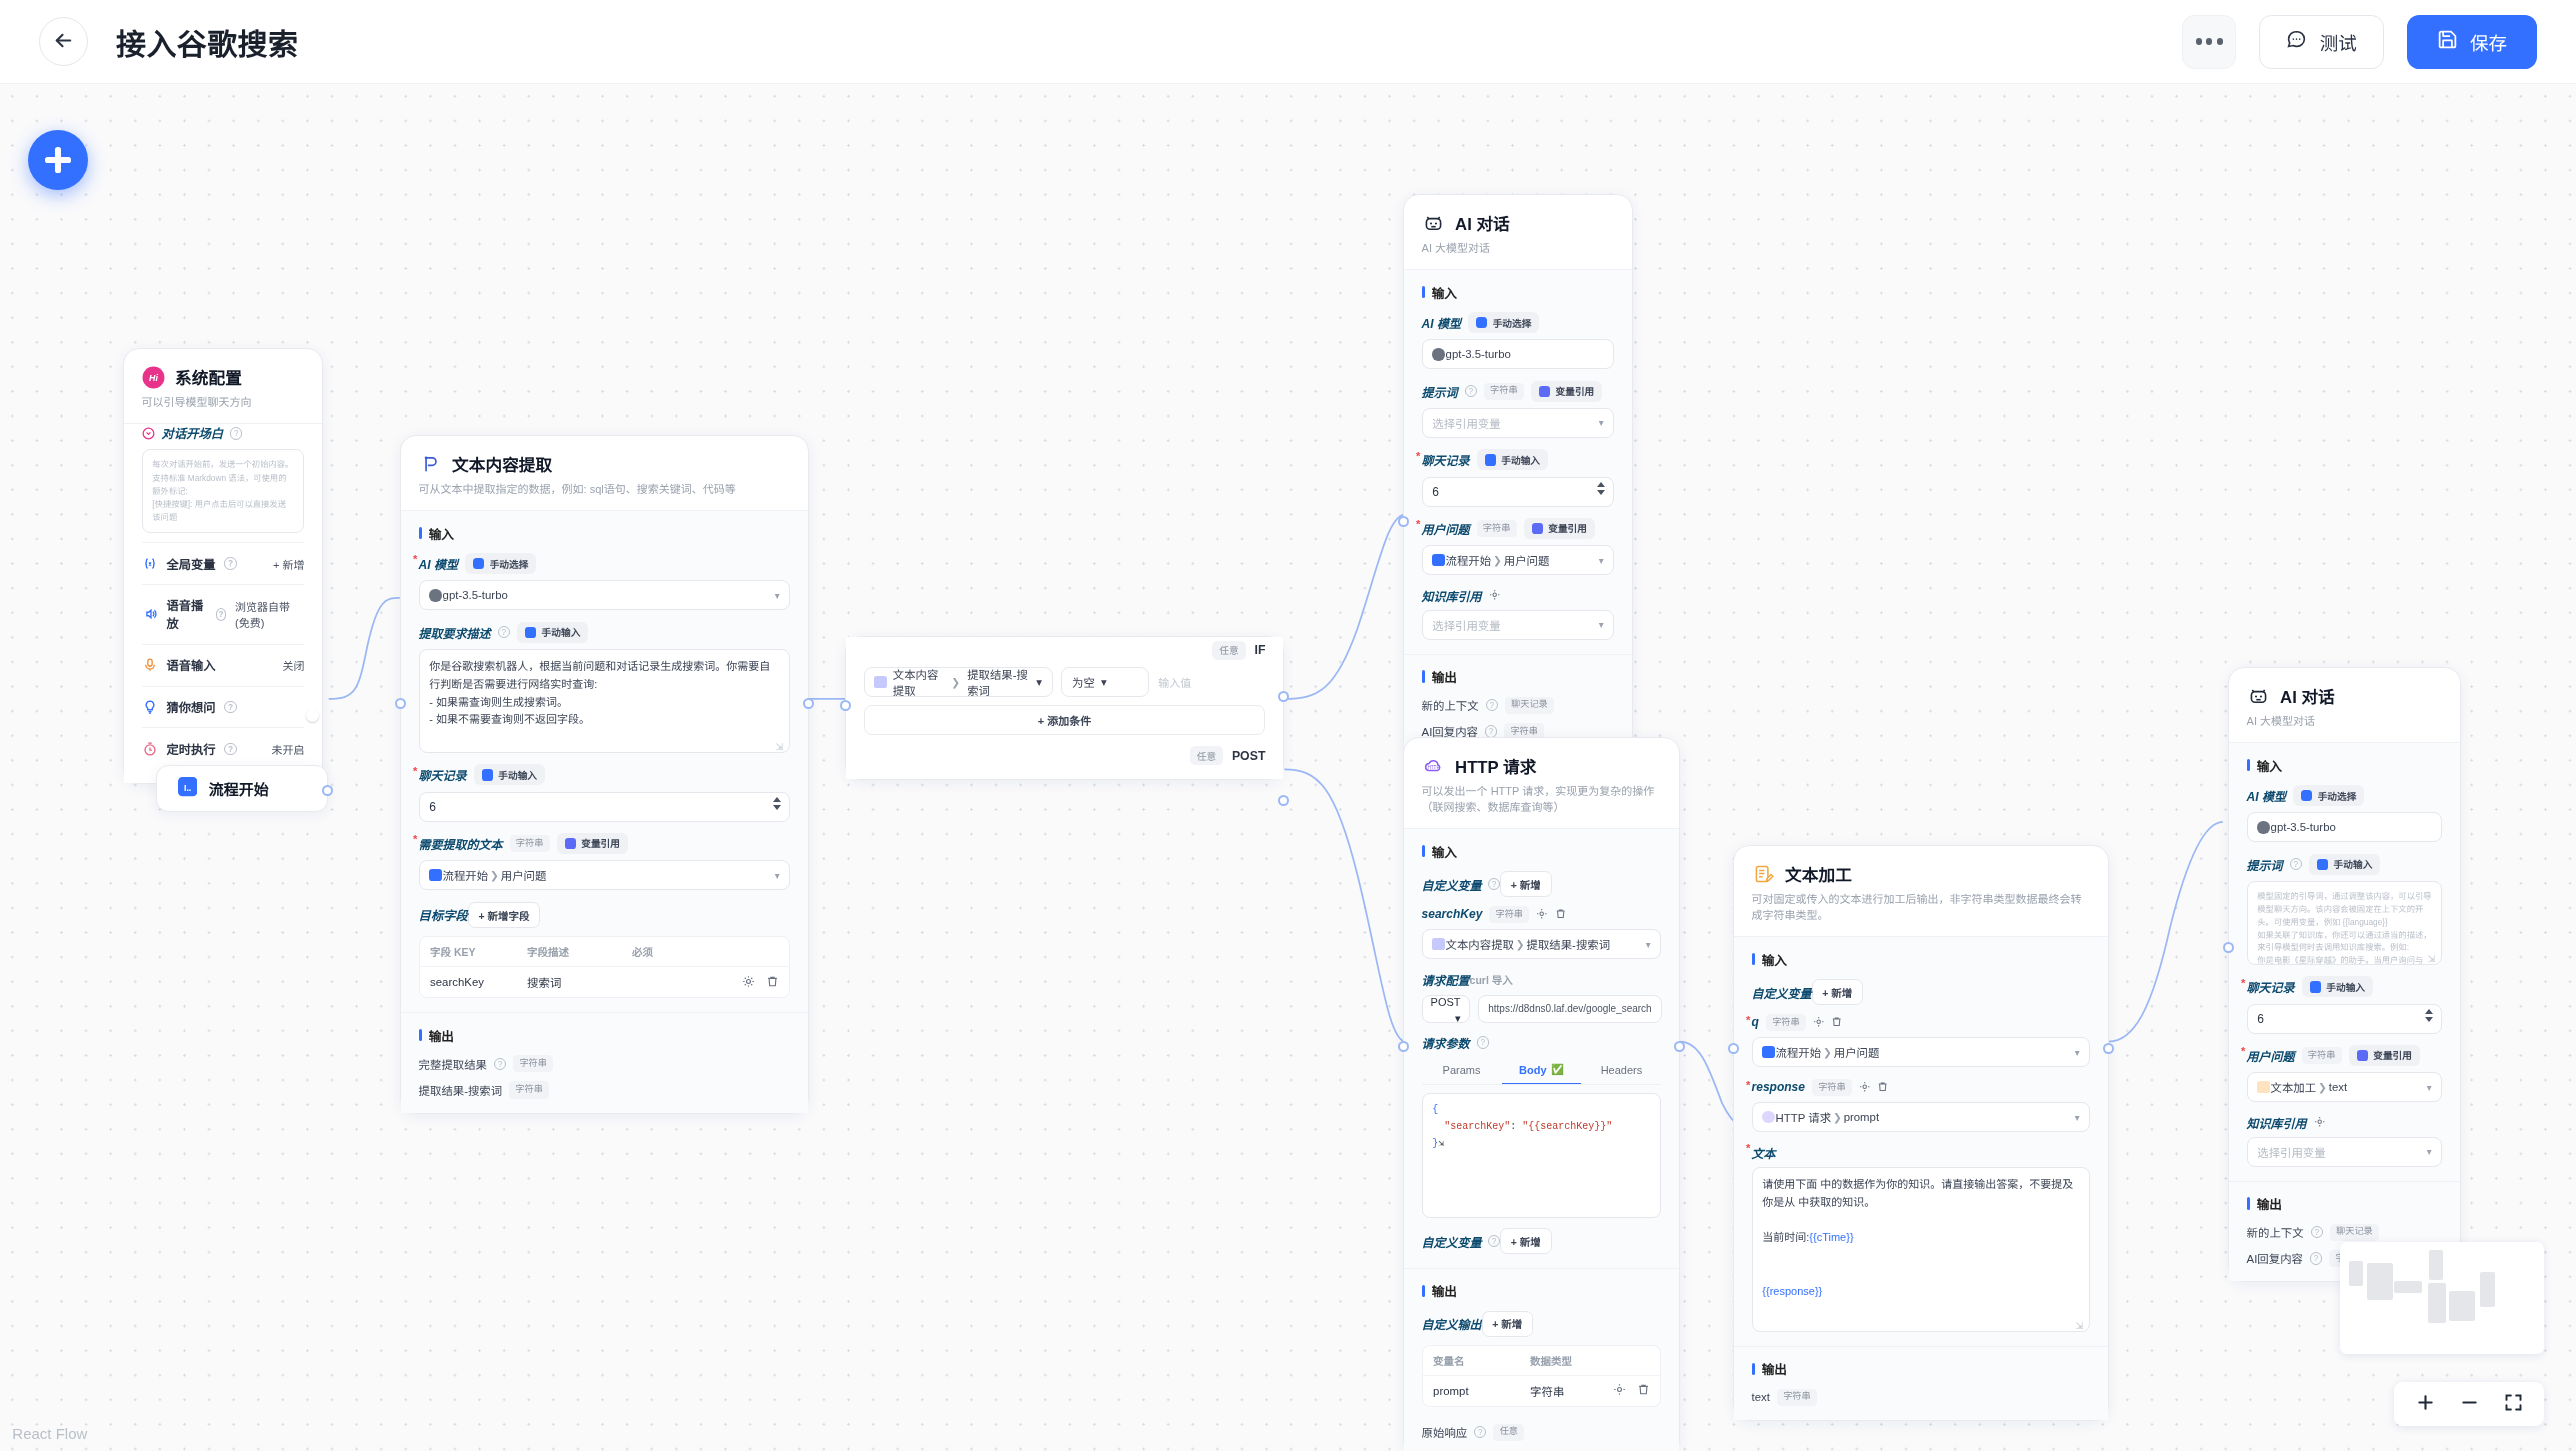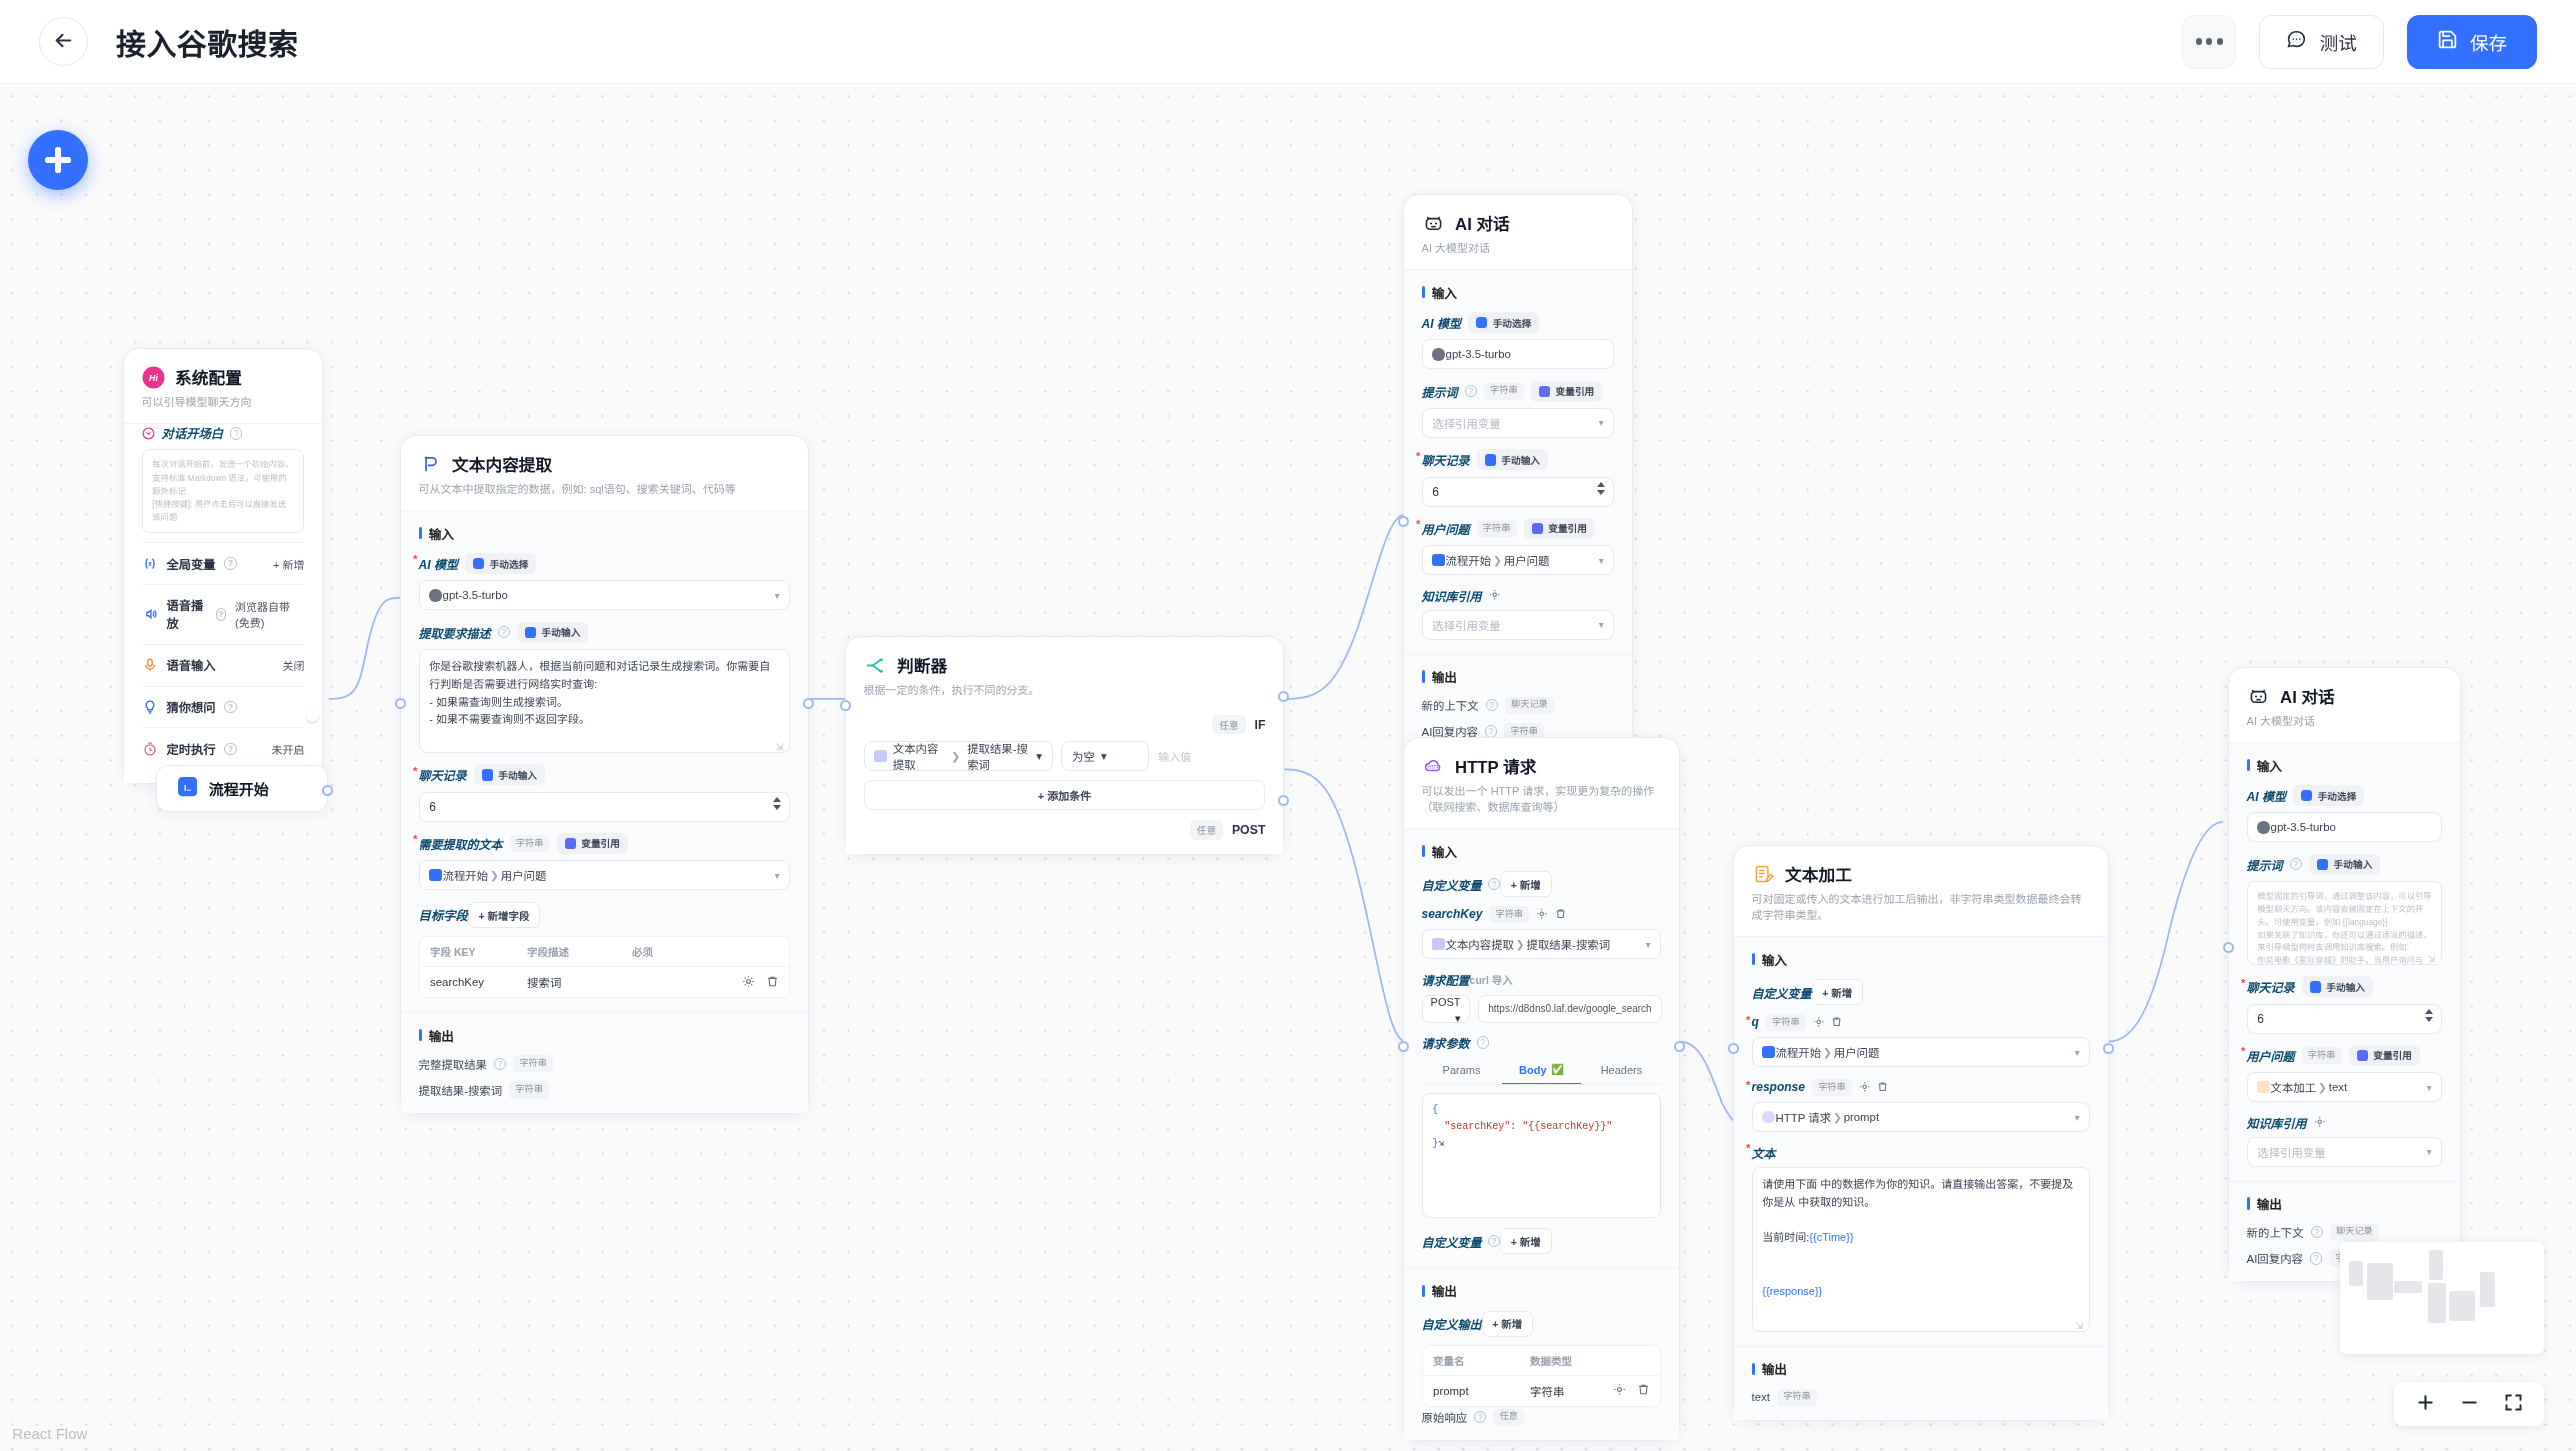--- a/index.html
+++ b/index.html
@@ -507,35 +507,20 @@
         <span>提取结果-搜索词</span>
         <span class="tag-type">字符串</span>
       </div>
     </div>
   </div>
 
   <div class="node" style="left:845px; top:552px; width:439px;">
     <span class="hdl l" style="top:63px;"></span>
     <span class="hdl r" style="top:54px;"></span>
     <span class="hdl r" style="top:158px;"></span>
-    <div class="node-head">
-      <div class="node-title-row">
-        <span class="node-ic">
-          <svg viewBox="0 0 26 26" fill="none" stroke="#2fb9a8" stroke-width="2" stroke-linecap="round">
-              <path d="M4 13h6"></path>
-              <path d="M10 13l8-6"></path>
-              <path d="M10 13l8 6"></path>
-              <circle cx="19.5" cy="6.5" r="1.8" fill="#2fb9a8" stroke="none"></circle>
-              <circle cx="19.5" cy="19.5" r="1.8" fill="#2fb9a8" stroke="none"></circle>
-            </svg>
-        </span>
-        <span class="node-title">判断器</span>
-      </div>
-      <div class="node-desc">根据一定的条件，执行不同的分支。</div>
-    </div>
     <div class="sec white" style="border-top:none; padding-top:3.5px;">
       <div class="cond-badge">
         <span class="any">任意</span>
         <span class="kw">IF</span>
       </div>
       <div style="display:flex; gap:8.8px; align-items:center; margin-top:7px;">
         <div class="cond-select" style="flex:0 0 189px;">
           <span class="ref-ic" style="background:#c6c9fb;border-radius:2.6px"></span>
           <span>文本内容提取</span>
           <span class="arrow-sep">❯</span>
@@ -773,21 +758,21 @@
             <span><svg viewBox="0 0 16 16" fill="none" stroke="#6b7280" stroke-width="1.4">
                   <circle cx="8" cy="8" r="2.4"></circle>
                   <path d="M8 1.4v1.8M8 12.8v1.8M1.4 8h1.8M12.8 8h1.8"></path>
                 </svg></span>
             <span><svg viewBox="0 0 16 16" fill="none" stroke="#6b7280" stroke-width="1.4">
                   <path d="M2.6 4.2h10.8M6 4.2V2.8h4v1.4M3.8 4.2l.7 9h7l.7-9"></path>
                 </svg></span>
           </span>
         </div>
       </div>
-      <div class="out-row" style="margin-top:2px;margin-bottom:0">
+      <div class="out-row" style="margin-top:17px;margin-bottom:0">
         <span>原始响应</span>
         <span class="qm">?</span>
         <span class="tag-type">任意</span>
       </div>
     </div>
   </div>
 
   <div class="node" style="left:1733px; top:761px; width:376px;">
     <span class="hdl l" style="top:197px;"></span>
     <span class="hdl r" style="top:197px;"></span>

